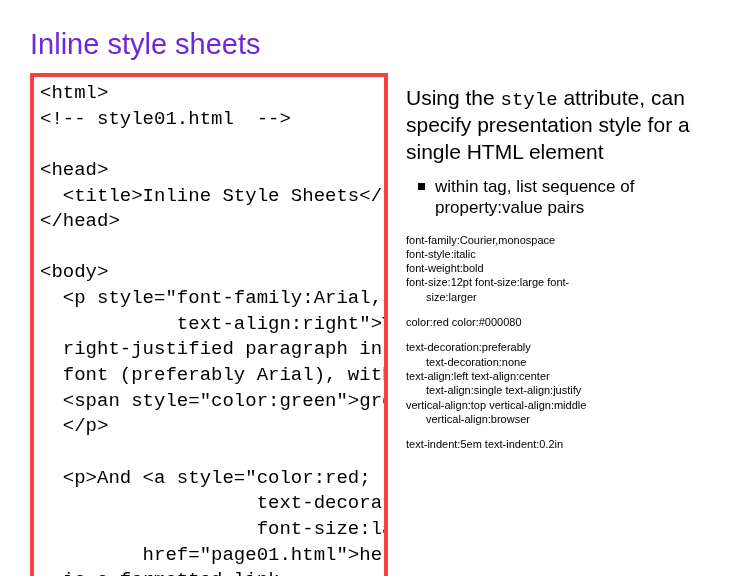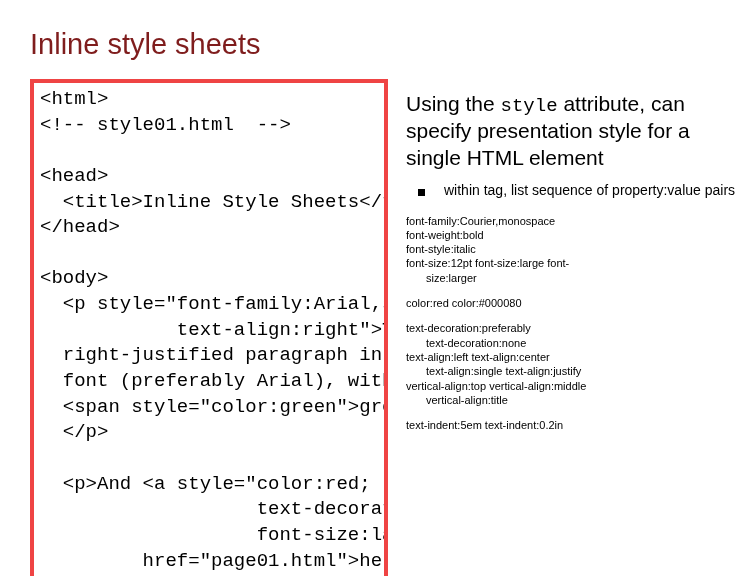--- a/index.html
+++ b/index.html
@@ -7,22 +7,22 @@
     width: 756px;
     height: 576px;
     background: #ffffff;
     font-family: Arial, sans-serif;
     color: #000;
     position: relative;
     padding: 28px 20px 10px 30px;
   }
   .title {
     font-size: 29px;
-    color: #7f1d1d;
-    margin-bottom: 18px;
+    color: #6d28d9;
+    margin-bottom: 12px;
   }
   .cols {
     display: flex;
     gap: 18px;
   }
   .left {
     width: 358px;
     flex-shrink: 0;
   }
   .right {
@@ -49,22 +49,22 @@
     font-size: 21px;
     line-height: 1.28;
     margin-bottom: 10px;
   }
   .mono-inline {
     font-family: "Courier New", monospace;
     font-size: 19px;
   }
   .bullet {
     display: flex;
-    gap: 19px;
-    font-size: 14px;
+    gap: 10px;
+    font-size: 17px;
     line-height: 1.25;
     margin: 8px 0 14px 12px;
   }
   .bullet .sq {
     width: 7px; height: 7px; background: #000; margin-top: 7px; flex-shrink: 0;
   }
   .props {
     font-size: 11px;
     line-height: 1.3;
   }
@@ -112,34 +112,34 @@
     </div>
 
     <div class="bullet">
       <span class="sq"></span>
       <span>within tag, list sequence of property:value pairs</span>
     </div>
 
     <div class="props">
       <div class="grp">
         <div>font-family:Courier,monospace</div>
+        <div>font-style:italic</div>
         <div>font-weight:bold</div>
-        <div>font-style:italic</div>
         <div>font-size:12pt   font-size:large   font-</div>
         <div class="l2">size:larger</div>
       </div>
       <div class="grp">
         <div>color:red   color:#000080</div>
       </div>
       <div class="grp">
         <div>text-decoration:preferably</div>
         <div class="l2">text-decoration:none</div>
         <div>text-align:left   text-align:center</div>
         <div class="l2">text-align:single   text-align:justify</div>
         <div>vertical-align:top   vertical-align:middle</div>
-        <div class="l2">vertical-align:title</div>
+        <div class="l2">vertical-align:browser</div>
       </div>
       <div class="grp">
         <div>text-indent:5em   text-indent:0.2in</div>
       </div>
     </div>
   </div>
 </div>
 
 </body></html>

